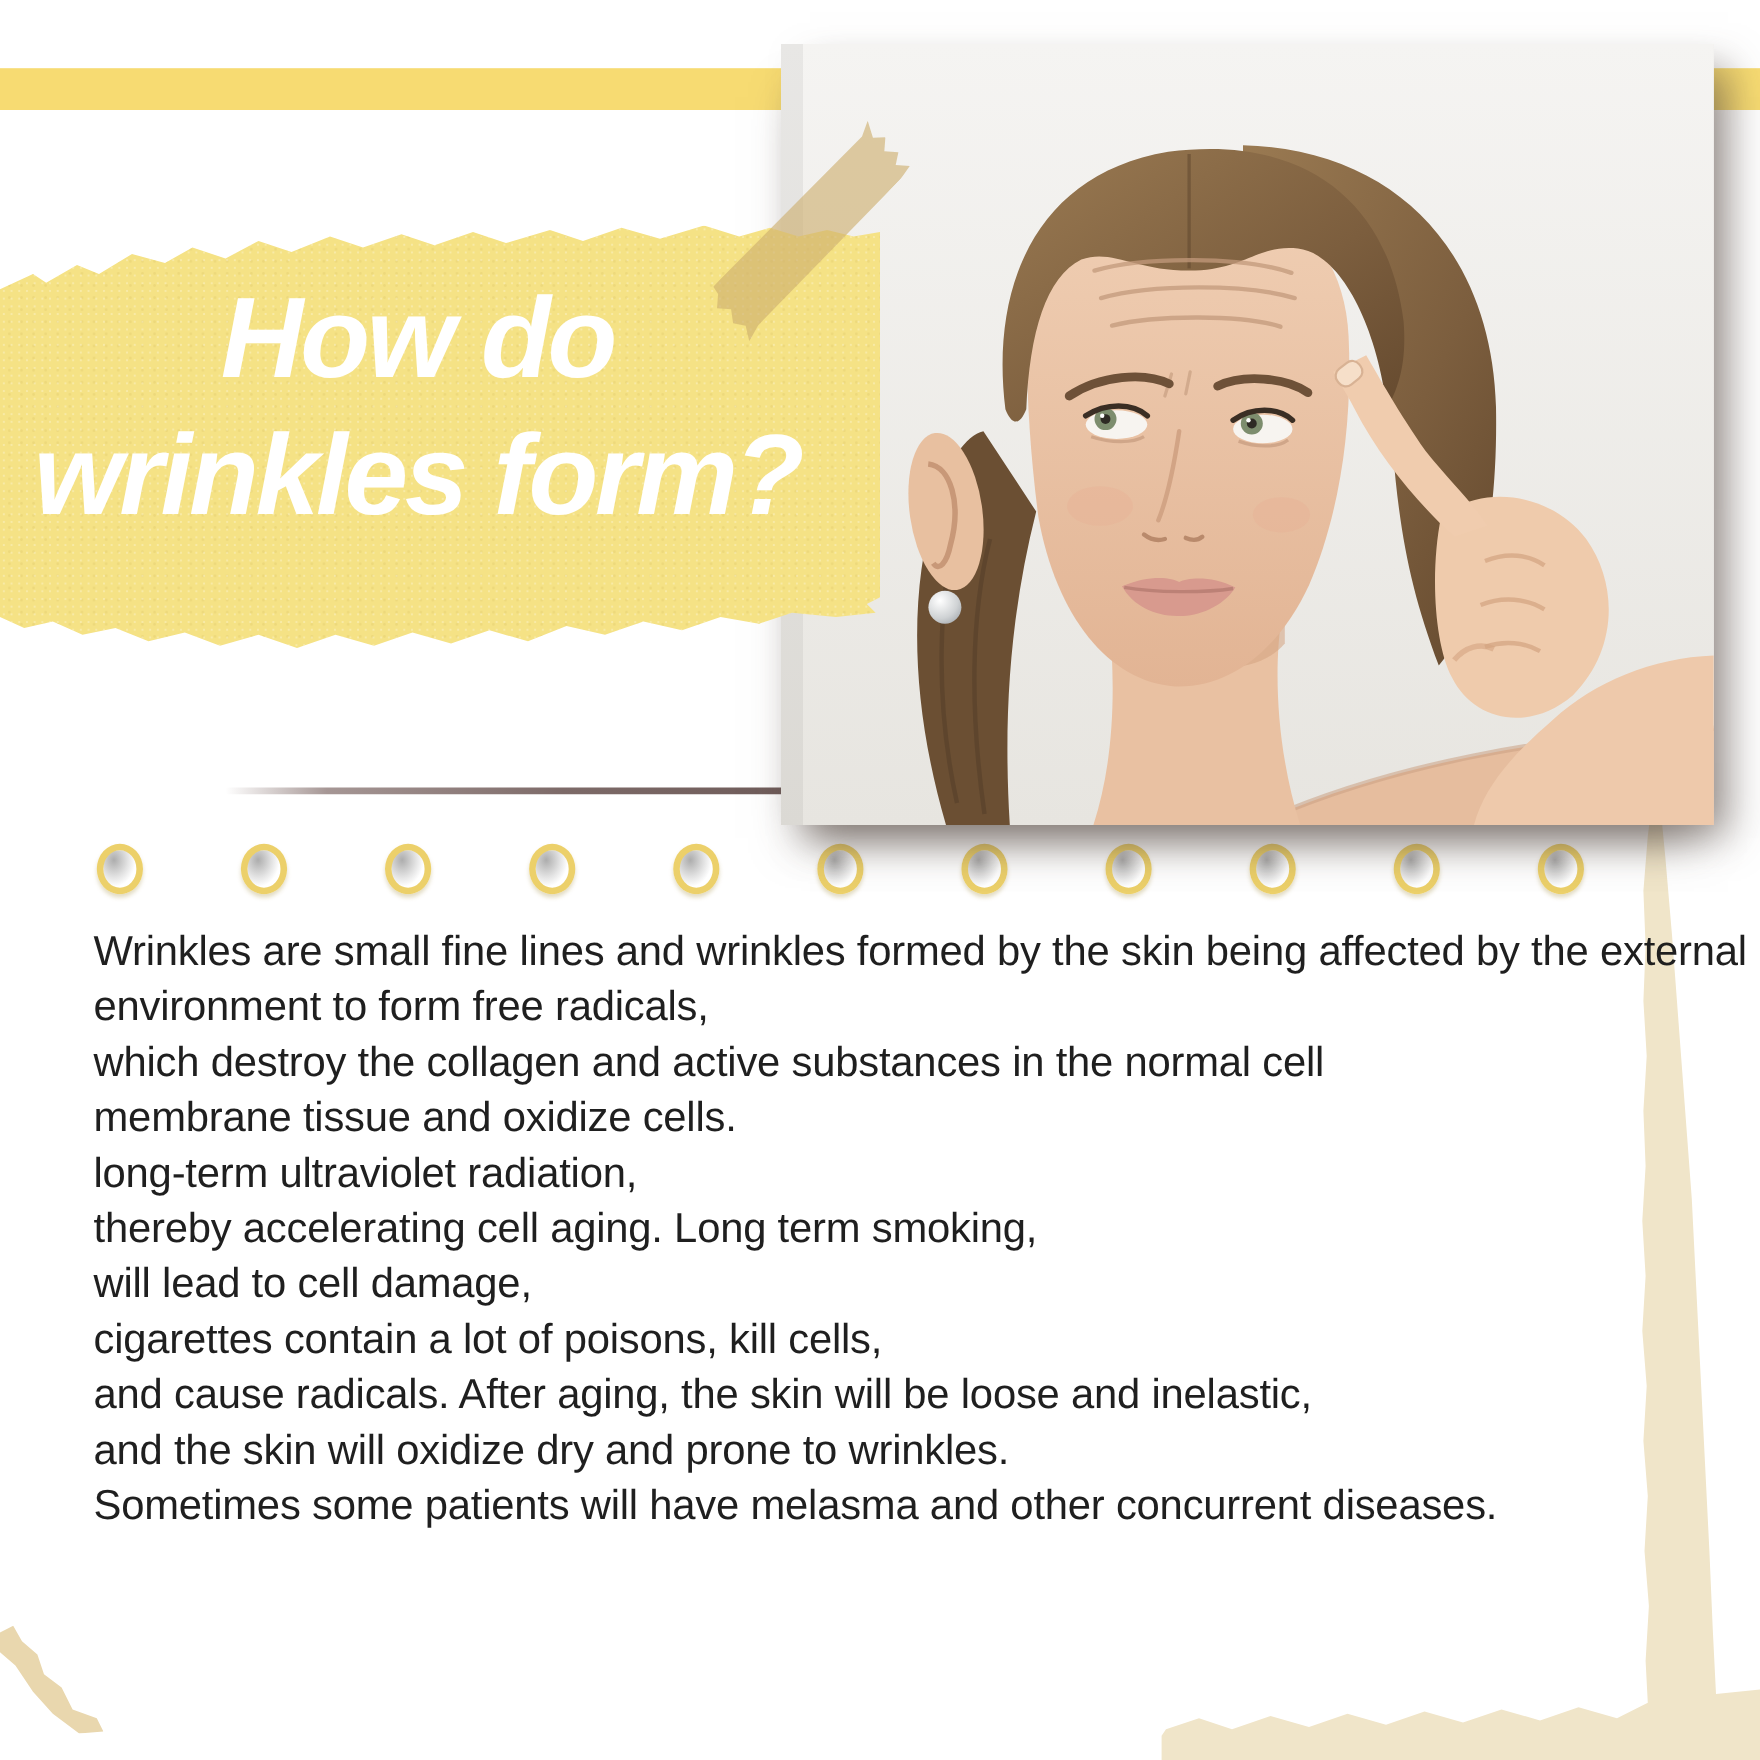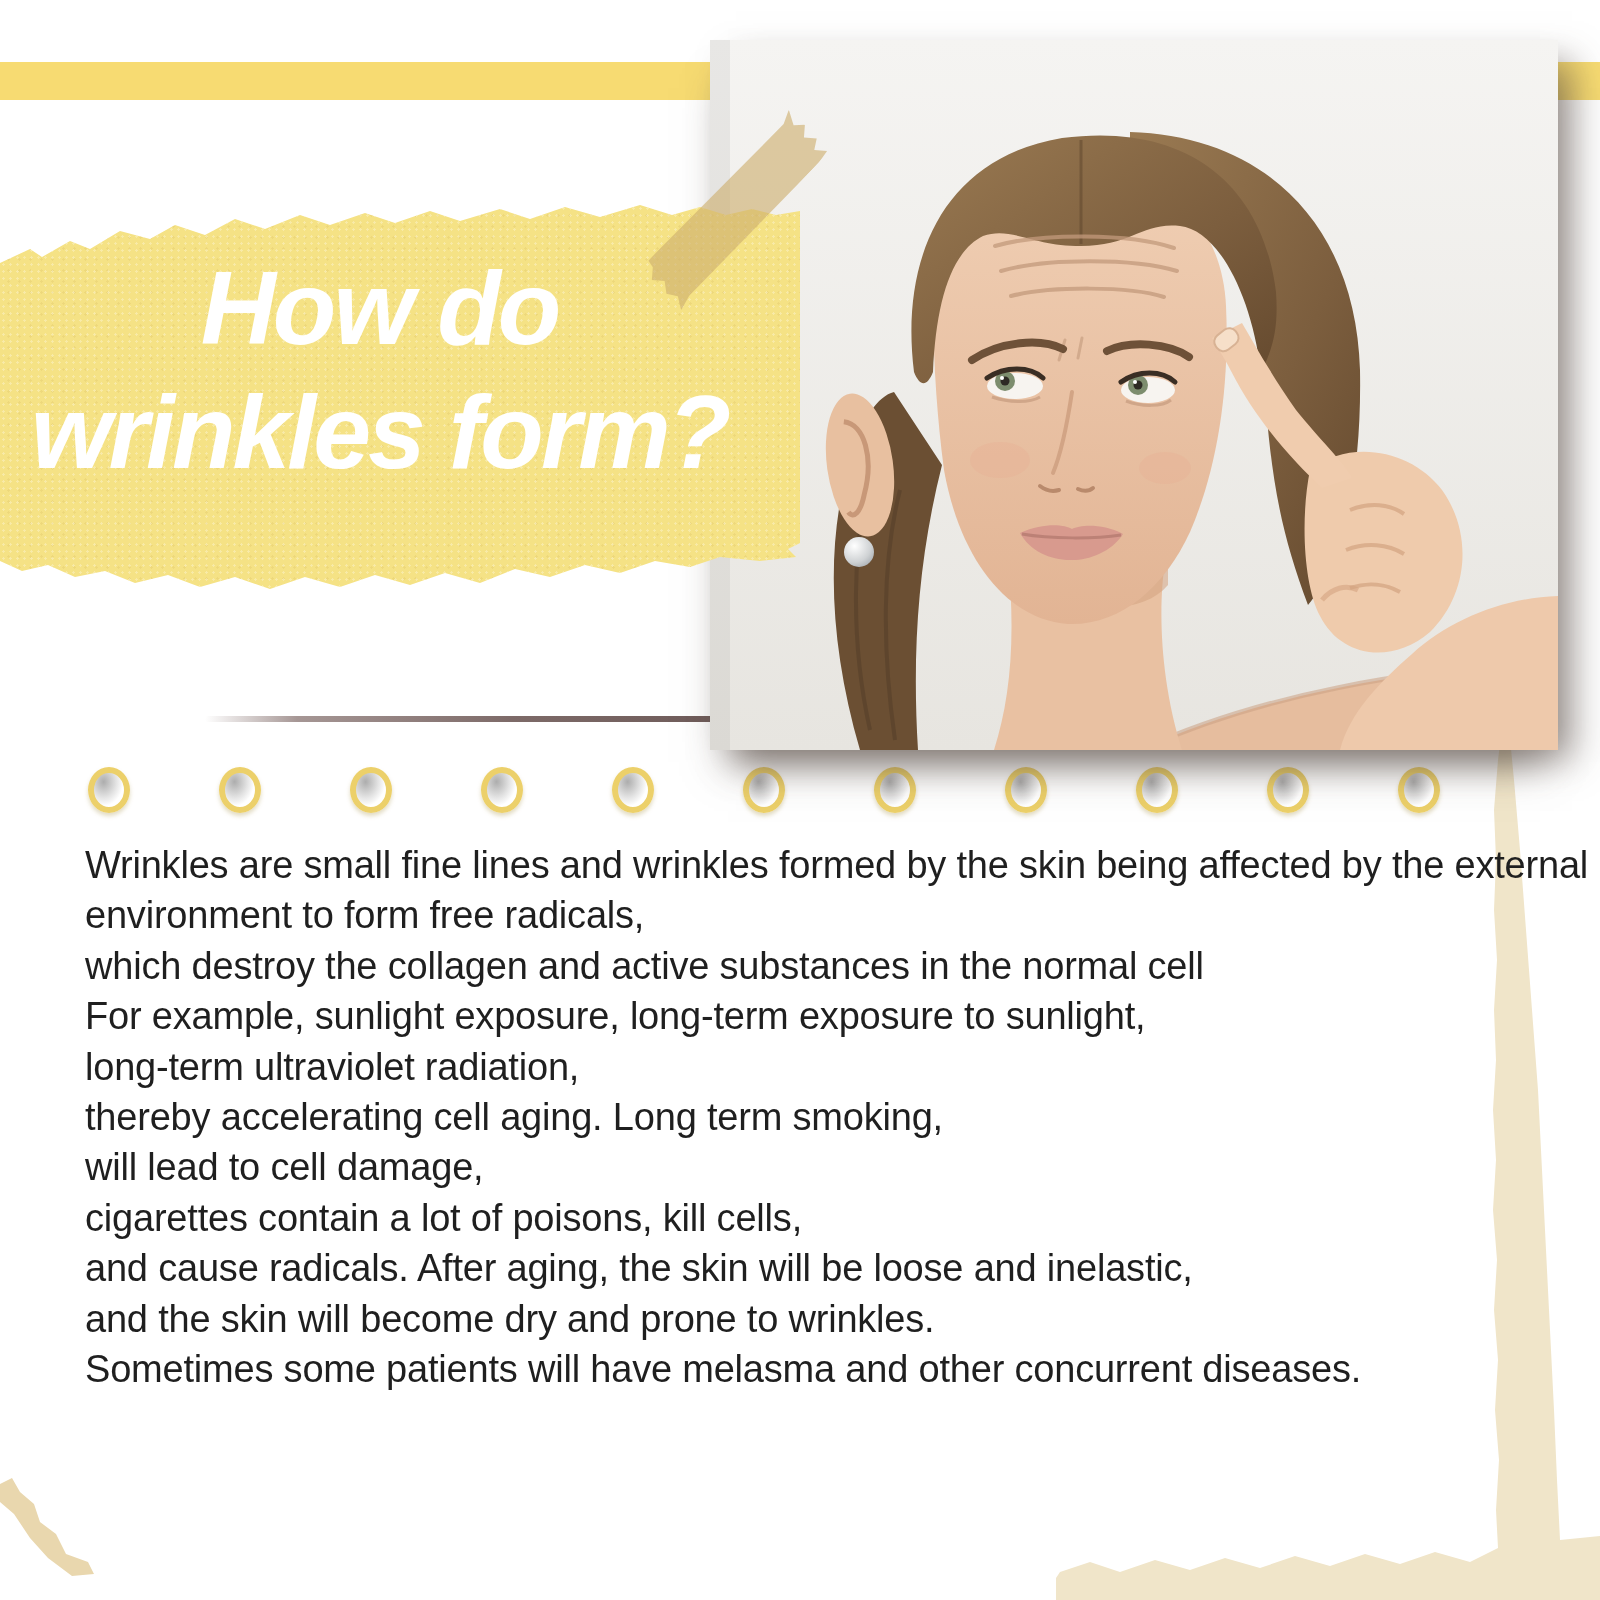--- a/index.html
+++ b/index.html
@@ -176,23 +176,23 @@
       <span class="ring"></span>
       <span class="ring"></span>
       <span class="ring"></span>
       <span class="ring"></span>
     </div>
 
   <div class="body-text">
       <div class="body-line">Wrinkles are small fine lines and wrinkles formed by the skin being affected by the external</div>
       <div class="body-line">environment to form free radicals,</div>
       <div class="body-line">which destroy the collagen and active substances in the normal cell</div>
-      <div class="body-line">For example, sunlight exposure, long-term exposure to sunlight,</div>
+      <div class="body-line">membrane tissue and oxidize cells.</div>
       <div class="body-line">long-term ultraviolet radiation,</div>
       <div class="body-line">thereby accelerating cell aging. Long term smoking,</div>
       <div class="body-line">will lead to cell damage,</div>
       <div class="body-line">cigarettes contain a lot of poisons, kill cells,</div>
       <div class="body-line">and cause radicals. After aging, the skin will be loose and inelastic,</div>
-      <div class="body-line">and the skin will become dry and prone to wrinkles.</div>
+      <div class="body-line">and the skin will oxidize dry and prone to wrinkles.</div>
       <div class="body-line">Sometimes some patients will have melasma and other concurrent diseases.</div>
     </div>
 
 </div>
 
 </body></html>

